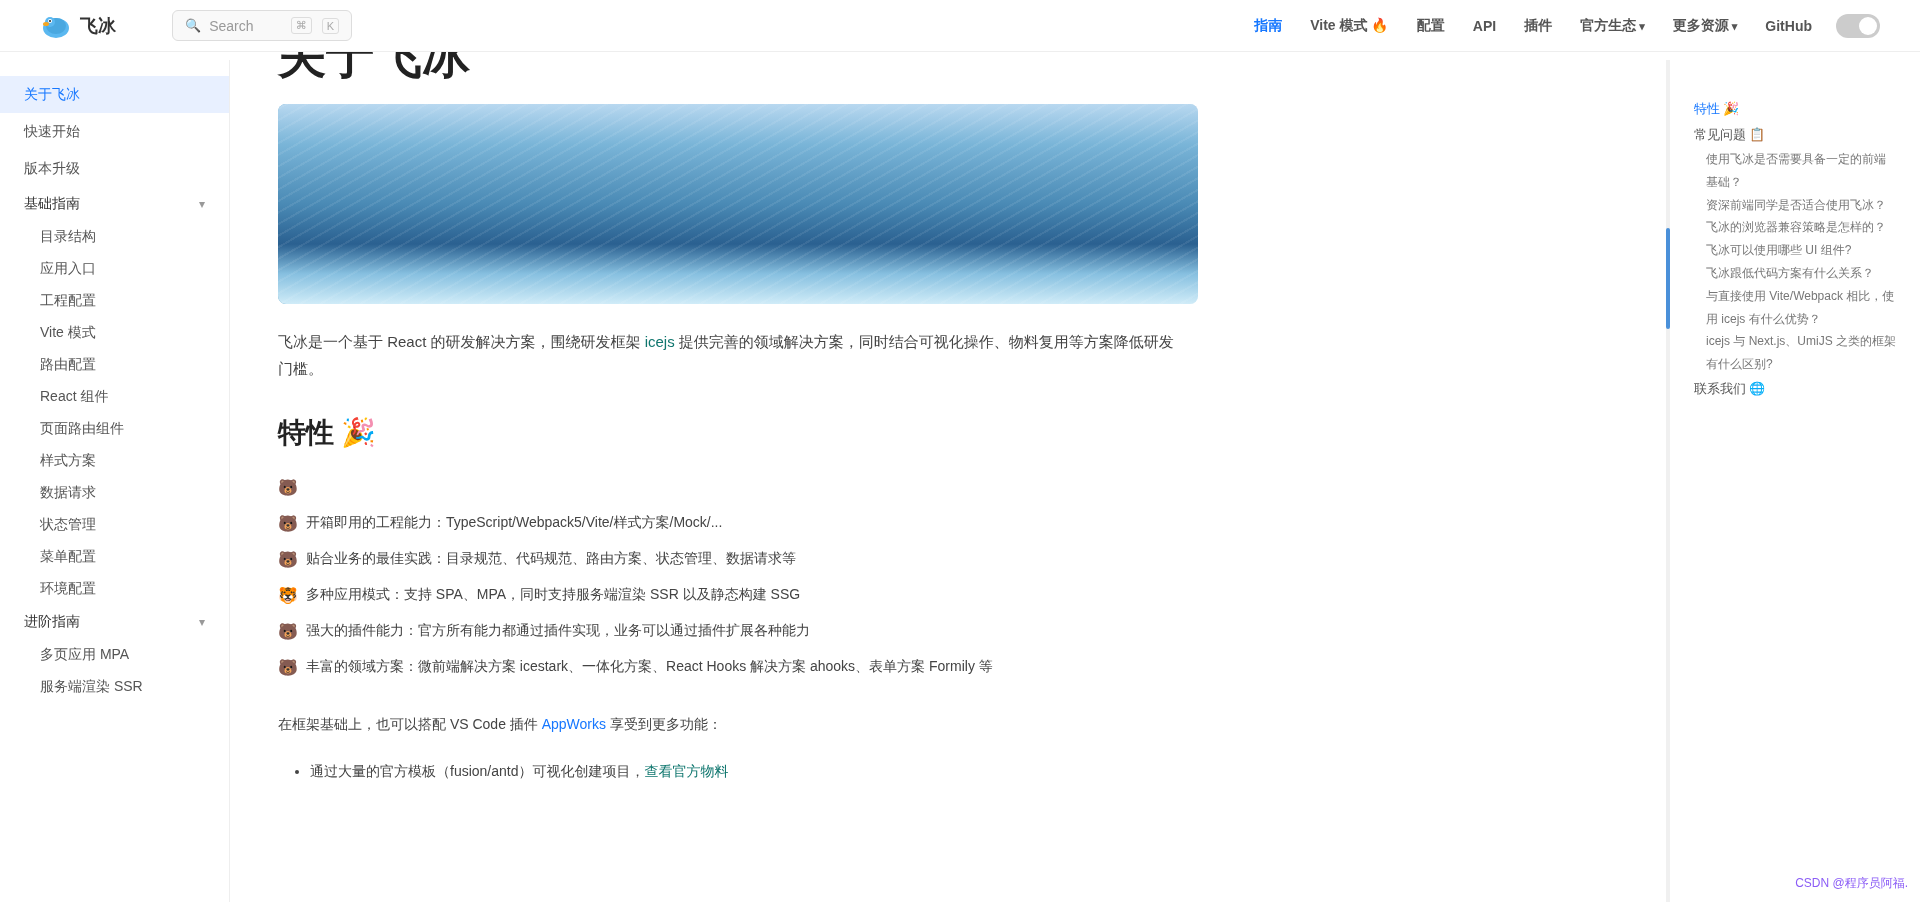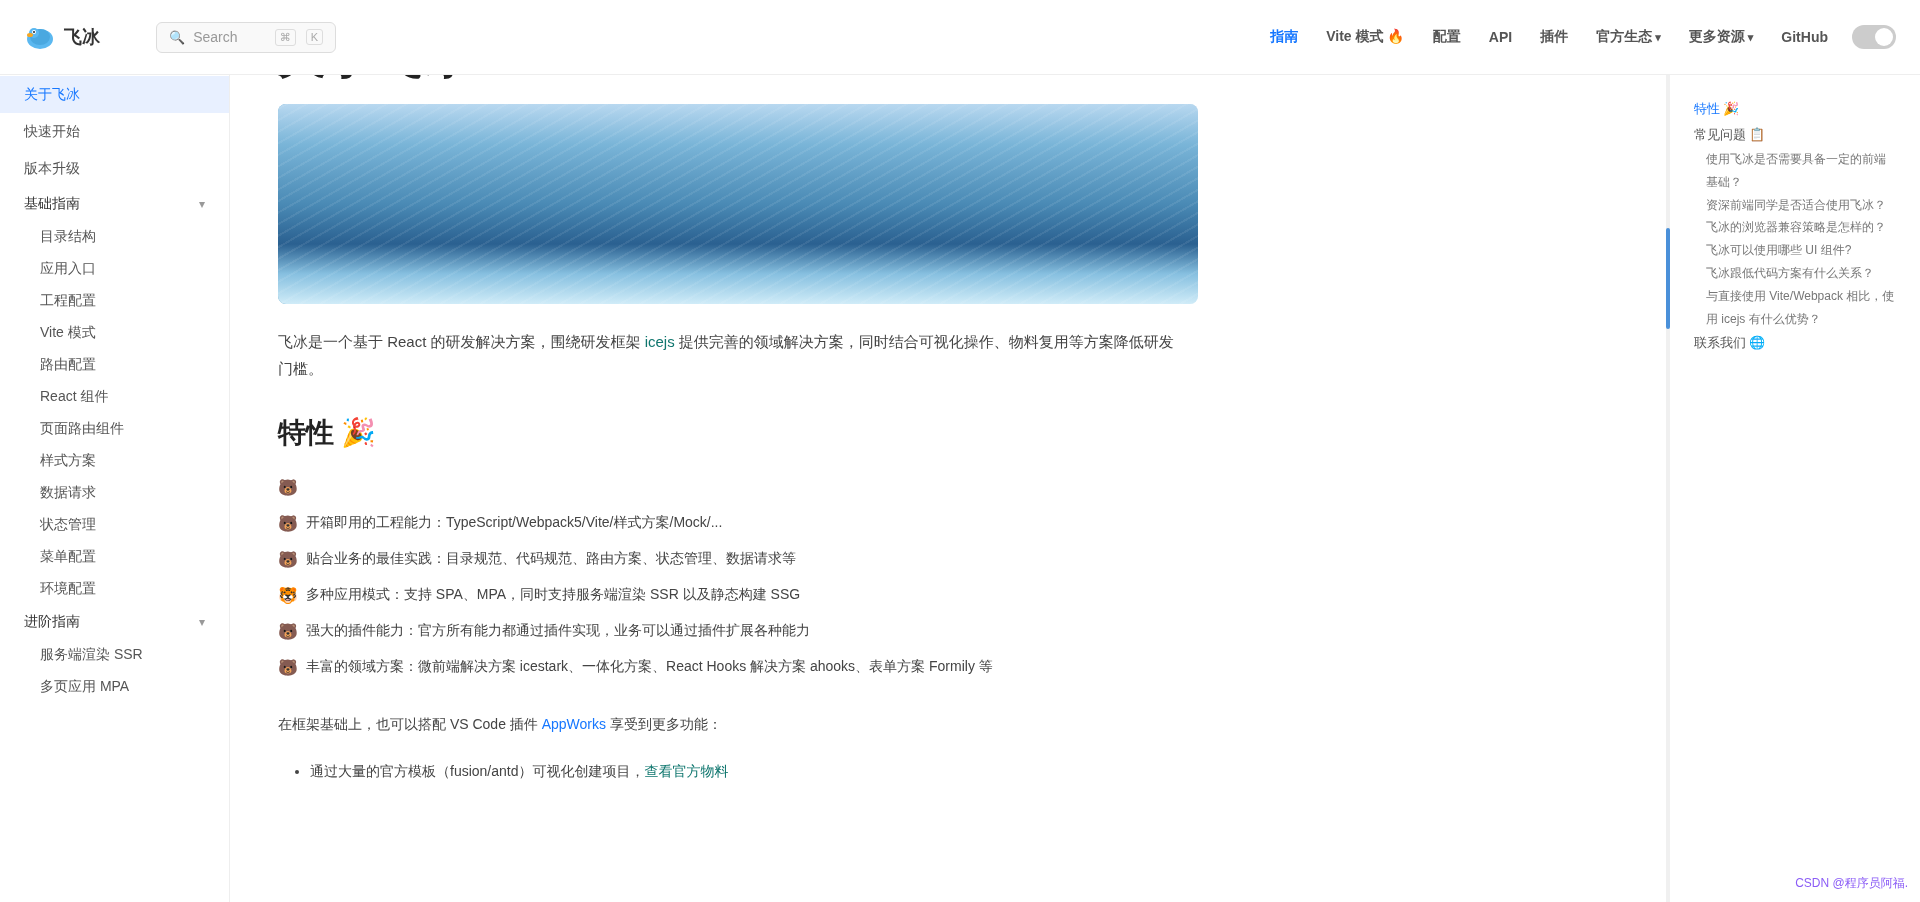--- a/index.html
+++ b/index.html
@@ -1,22 +1,22 @@
 <!DOCTYPE html>
 <html><head>
   <meta charset="utf-8">
   <style>
     * { margin: 0; padding: 0; box-sizing: border-box; }
     body { font-family: -apple-system, BlinkMacSystemFont, 'Segoe UI', sans-serif; font-size: 14px; color: #333; background: #fff; overflow-x: hidden; }
 
     
     .header {
-      position: fixed; top: 0; left: 0; right: 0; height: 75px;
+      position: fixed; top: 0; left: 0; right: 0; height: 52px;
       background: #fff; border-bottom: 1px solid #eee;
-      display: flex; align-items: center; padding: 0 24px; z-index: 100;
+      display: flex; align-items: center; padding: 0 40px; z-index: 100;
       gap: 32px;
     }
     .logo-area {
       display: flex; align-items: center; gap: 8px; cursor: pointer; min-width: 100px;
     }
     .logo-icon {
       width: 32px; height: 32px;
     }
     .logo-text {
       font-size: 18px; font-weight: 600; color: #333;
@@ -207,22 +207,22 @@
   <div class="sidebar-sub-item">页面路由组件</div>
   <div class="sidebar-sub-item">样式方案</div>
   <div class="sidebar-sub-item">数据请求</div>
   <div class="sidebar-sub-item">状态管理</div>
   <div class="sidebar-sub-item">菜单配置</div>
   <div class="sidebar-sub-item">环境配置</div>
   <div class="sidebar-group-header">
     <span>进阶指南</span>
     <span class="arrow">▾</span>
   </div>
+  <div class="sidebar-sub-item">多页应用 MPA</div>
   <div class="sidebar-sub-item">服务端渲染 SSR</div>
-  <div class="sidebar-sub-item">多页应用 MPA</div>
 </aside>
 
 <div class="scroll-indicator">
   <div class="scroll-thumb"></div>
 </div>
 
 <main class="main-content">
   <h1 class="page-hero-title">关于飞冰</h1>
 
   <div class="hero-image"></div>
@@ -274,16 +274,17 @@
 
 <aside class="right-toc">
   <div class="toc-item active">特性 🎉</div>
   <div class="toc-item">常见问题 📋</div>
   <div class="toc-sub-item">使用飞冰是否需要具备一定的前端基础？</div>
   <div class="toc-sub-item">资深前端同学是否适合使用飞冰？</div>
   <div class="toc-sub-item">飞冰的浏览器兼容策略是怎样的？</div>
   <div class="toc-sub-item">飞冰可以使用哪些 UI 组件?</div>
   <div class="toc-sub-item">飞冰跟低代码方案有什么关系？</div>
   <div class="toc-sub-item">与直接使用 Vite/Webpack 相比，使用 icejs 有什么优势？</div>
+  <div class="toc-sub-item">icejs 与 Next.js、UmiJS 之类的框架有什么区别?</div>
   <div class="toc-item">联系我们 🌐</div>
 </aside>
 
 <div class="watermark">CSDN @程序员阿福.</div>
 
 </body></html>

